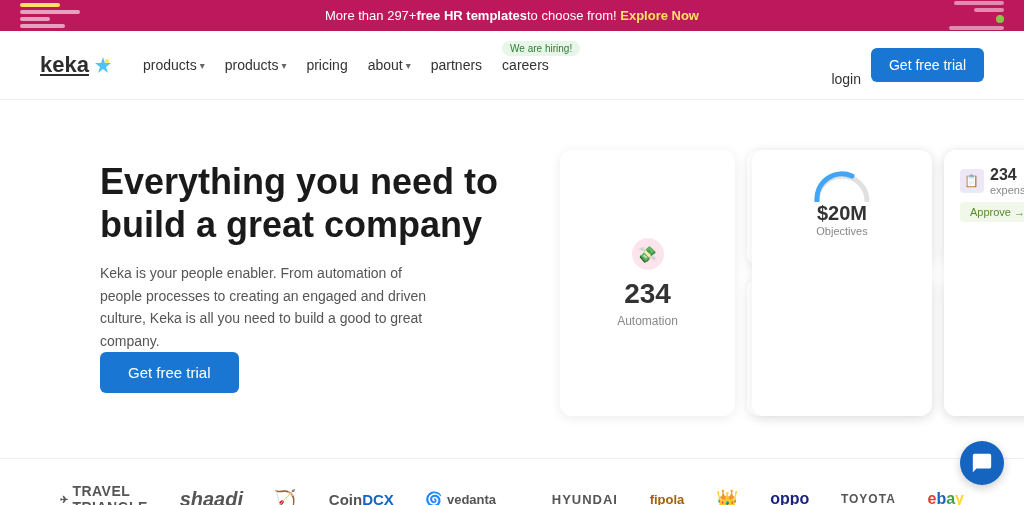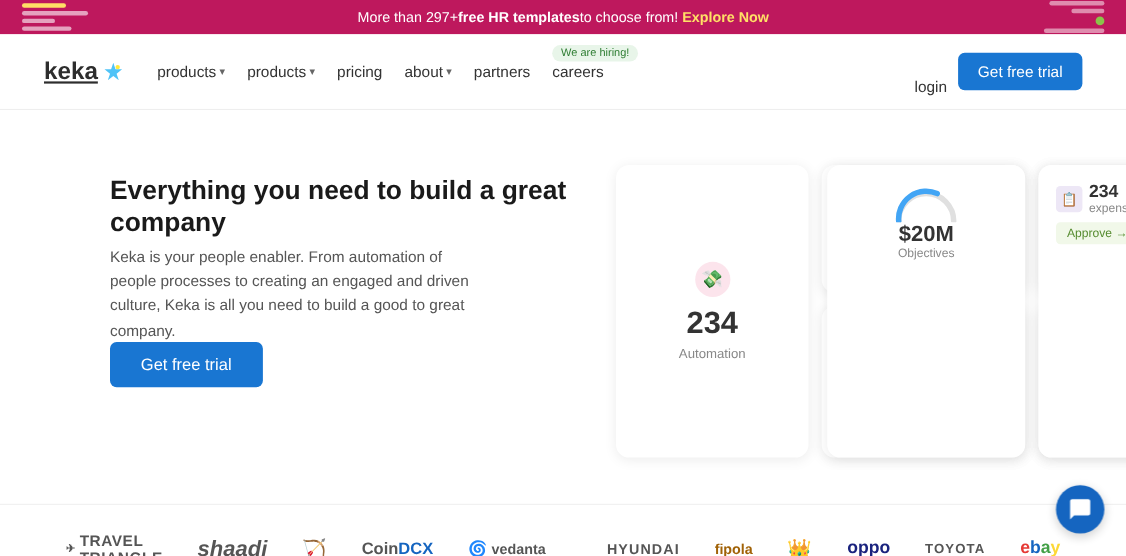--- a/index.html
+++ b/index.html
@@ -105,25 +105,25 @@
       padding: 40px 40px 30px 100px;
       align-items: flex-start;
       min-height: 330px;
       position: relative;
     }
     .hero-left {
       flex: 0 0 420px;
       padding-top: 20px;
     }
     .hero-title {
-      font-size: 24px;
+      font-size: 36px;
       font-weight: 800;
       color: #1a1a1a;
       line-height: 1.2;
-      margin-bottom: 4px;
+      margin-bottom: 16px;
     }
     .hero-desc {
       font-size: 14px;
       color: #555;
       line-height: 1.6;
       max-width: 340px;
     }
     .hero-cta {
       background: #1976d2;
       color: white;

